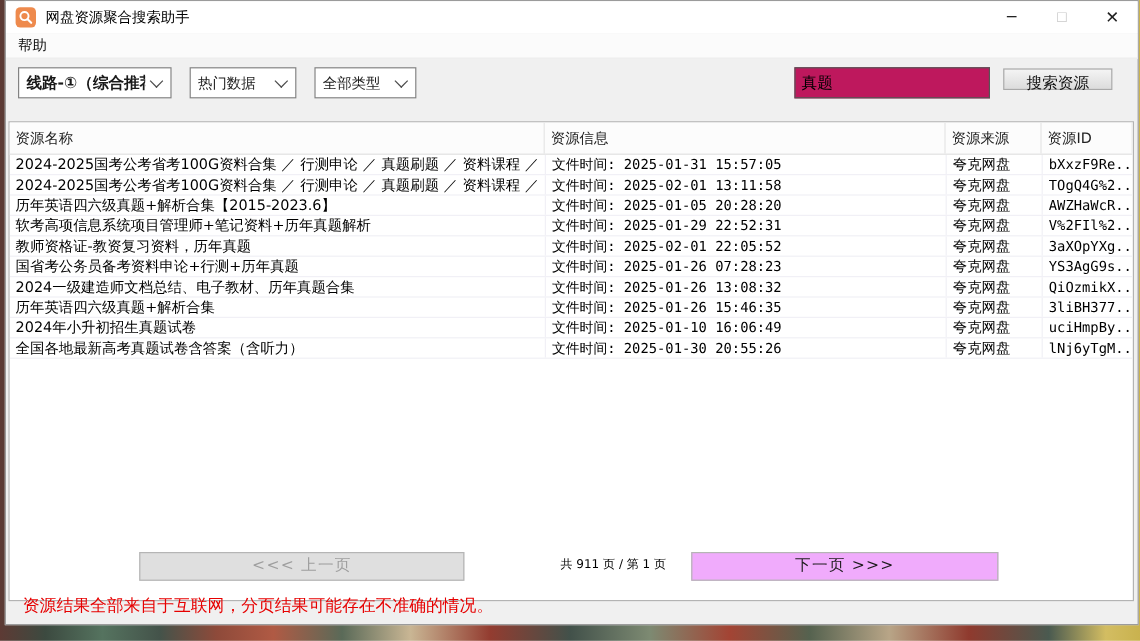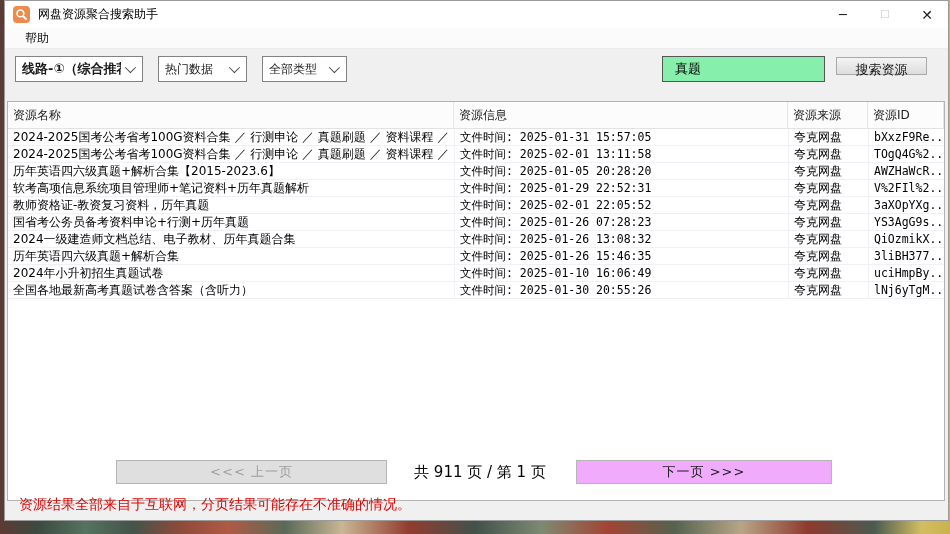--- a/index.html
+++ b/index.html
@@ -35,21 +35,21 @@
   .title-text { margin-left: 8px; font-size: 12px; color: #000; flex: 1; }
   .win-btn {
     width: 42px; height: 27px; display: flex; align-items: center; justify-content: center;
     font-size: 13px; color: #222; cursor: default; flex: none;
   }
   .win-btn.max { color: #c9c9c9; font-size: 11px; }
   .win-btn.close { font-size: 14px; }
   
   .menubar {
     height: 21px; background: #fbfbfb; border-bottom: 1px solid #ececec;
-    display: flex; align-items: center; padding-left: 15px; flex: none;
+    display: flex; align-items: center; padding-left: 5px; flex: none;
   }
   .menu-item { padding: 1px 5px; color: #111; }
   
   .client { position: relative; flex: 1; }
   
   .combo {
     position: absolute; top: 7px; height: 26px; background: #ffffff;
     border: 1px solid #828282; display: flex; align-items: center;
     padding-left: 6px; overflow: hidden; white-space: nowrap;
   }
@@ -58,22 +58,22 @@
   .chev {
     flex: none; width: 8px; height: 8px; margin: 0 9px 0 4px;
     border-right: 1.5px solid #4a4a4a; border-bottom: 1.5px solid #4a4a4a;
     transform: rotate(45deg) translateY(-2px);
   }
   #combo-line { left: 10px; width: 128px; }
   #combo-hot  { left: 153px; width: 89px; }
   #combo-type { left: 257px; width: 85px; }
   .search-input {
     position: absolute; left: 657px; top: 7px; width: 163px; height: 26px;
-    border: 1px solid #555; padding: 0 12px; font-size: 13px;
-    font-family: inherit; background: #86efac; outline: none;
+    border: 1px solid #555; padding: 0 5px; font-size: 13px;
+    font-family: inherit; background: #be185d; outline: none;
   }
   .search-btn {
     position: absolute; left: 831px; top: 8px; width: 91px; height: 18px;
     background: linear-gradient(#f4f4f4, #dcdcdc);
     border: 1px solid #a9a9a9; font-size: 13px; font-family: inherit;
     color: #111; text-align: center; line-height: 23px;
   }
   
   .table {
     position: absolute; left: 2px; top: 52px; width: 938px; height: 400px;
@@ -103,21 +103,21 @@
   
   .pager-btn {
     position: absolute; height: 24px; text-align: center; line-height: 22px;
     background: #dfdfdf; border: 1px solid #b5b5b5; font-size: 13px;
     letter-spacing: 1px;
   }
   #prev-btn { left: 111px; top: 411px; width: 271px; color: #9e9e9e; }
   #next-btn { left: 571px; top: 411px; width: 256px; color: #1a1a1a; background: #f0abfc; }
   .pager-info {
     position: absolute; left: 400px; top: 414px; width: 150px;
-    text-align: center; font-size: 15px; color: #000;
+    text-align: right; font-size: 10px; color: #000;
   }
   .status-text {
     position: absolute; left: 14px; top: 447px; font-size: 14px; color: #e60000;
   }
 </style>
 </head>
 <body>
 
 <div class="window">
 

